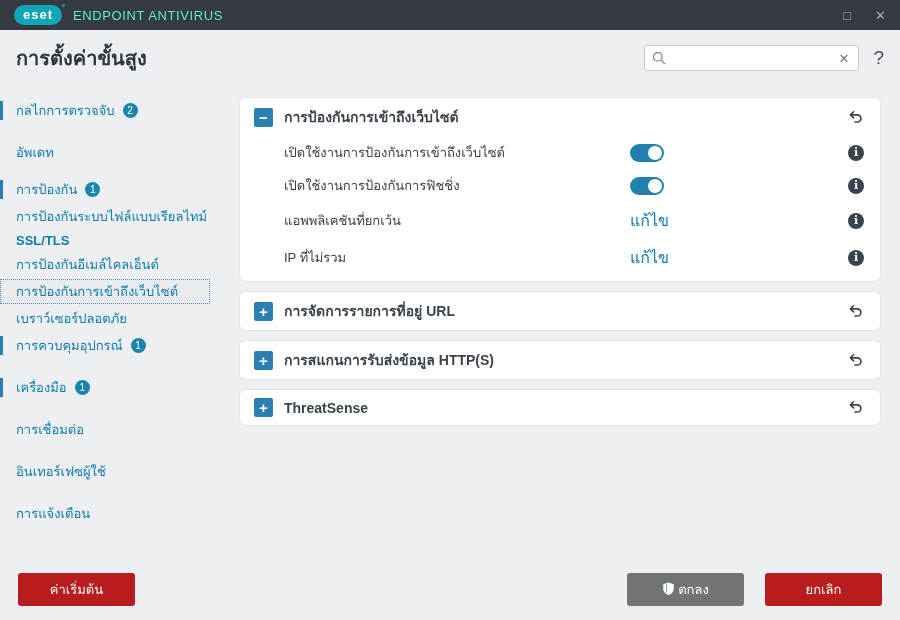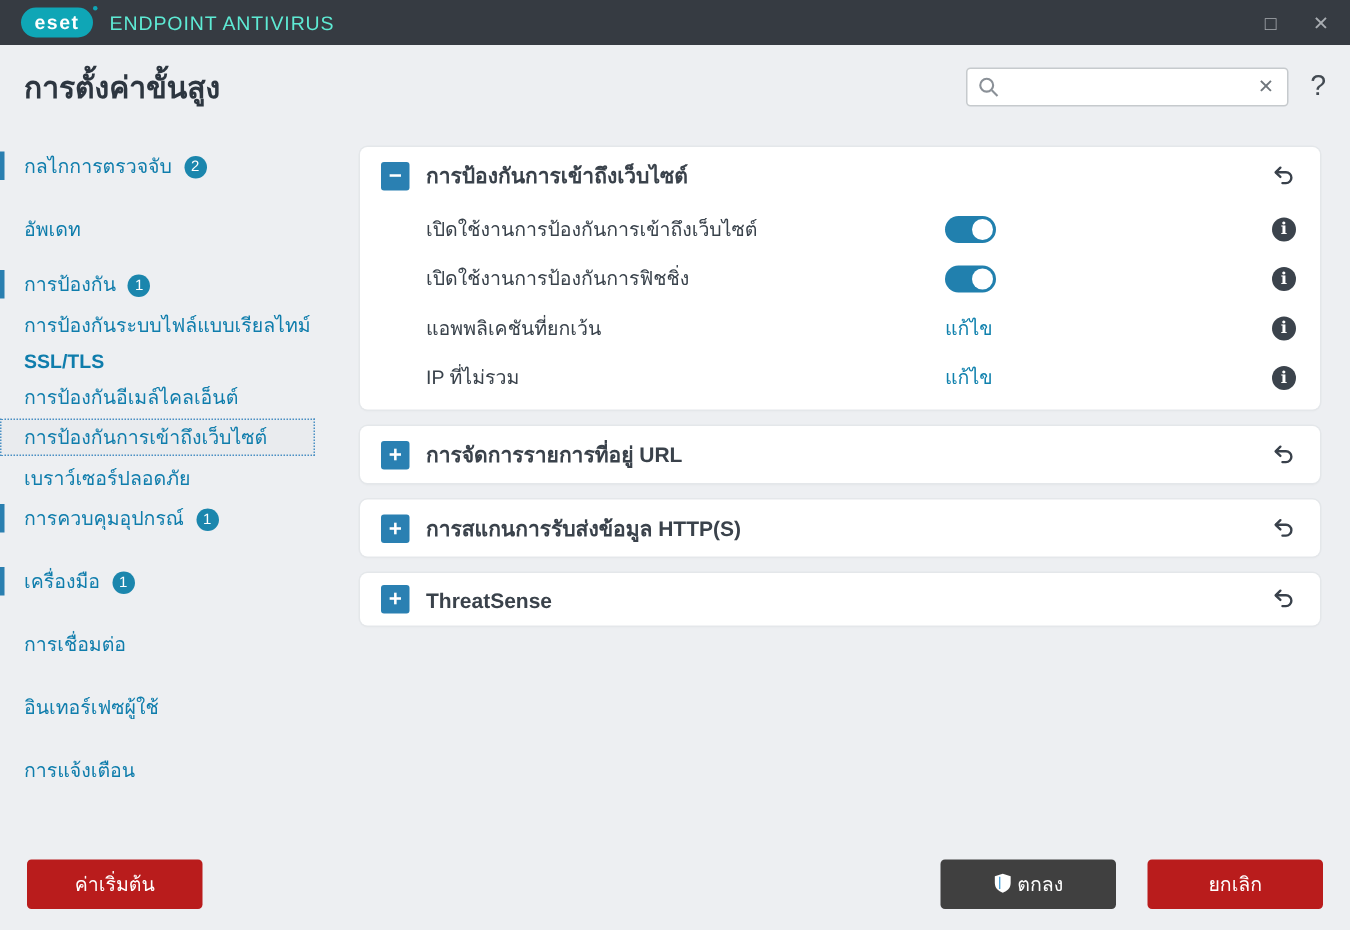--- a/index.html
+++ b/index.html
@@ -46,32 +46,32 @@
   .expander { width:19px; height:19px; background:#2a80b2; color:#fff; border-radius:2px; font-size:15px;
               font-weight:bold; display:flex; align-items:center; justify-content:center; flex-shrink:0; cursor:default; line-height:1; }
   .card-title { font-size:14px; font-weight:bold; color:#3a424b; margin-left:11px; }
   .undo-btn { margin-left:auto; display:flex; align-items:center; cursor:default; }
   .card-rows { padding-bottom:5px; }
   .setting-row { display:flex; align-items:center; padding:6px 16px 6px 44px; min-height:31px; }
   .row-label { flex:1; font-size:13px; color:#39424b; }
   .control-slot { width:234px; display:flex; align-items:center; justify-content:space-between; flex-shrink:0; }
   .toggle { width:34px; height:18px; border-radius:9px; background:#2180ae; position:relative; cursor:default; flex-shrink:0; }
   .toggle::after { content:""; position:absolute; top:2px; right:2px; width:14px; height:14px; border-radius:50%; background:#fff; }
-  .edit-link { color:#1081ad; font-size:13px; cursor:default; }
+  .edit-link { color:#1081ad; font-size:16px; cursor:default; }
   .info-btn { width:16px; height:16px; border-radius:50%; background:#3b434c; color:#fff;
               font-family:"DejaVu Serif","Liberation Serif",serif; font-size:11px; font-weight:bold;
               display:flex; align-items:center; justify-content:center; cursor:default; line-height:1; }
 
   
   .footer { height:62px; display:flex; align-items:center; padding:0 18px; flex-shrink:0; }
   .btn { height:33px; min-width:117px; border:none; border-radius:3px; font-size:13px; color:#fff;
          display:flex; align-items:center; justify-content:center; cursor:default; gap:3px;
          font-family:"Liberation Sans","DejaVu Sans",sans-serif; }
   .btn-gray { background:#b91c1c; }
-  .btn-blue { background:#404040;margin-left:20px; }
+  .btn-blue { background:#737373;margin-left:20px; }
   .footer-right { margin-left:auto; display:flex; gap:21px; }
 </style>
 </head>
 <body>
 
 <div class="app">
 
   <div class="titlebar">
     <span class="logo-pill">eset</span>
     <span class="brand-text">ENDPOINT ANTIVIRUS</span>

